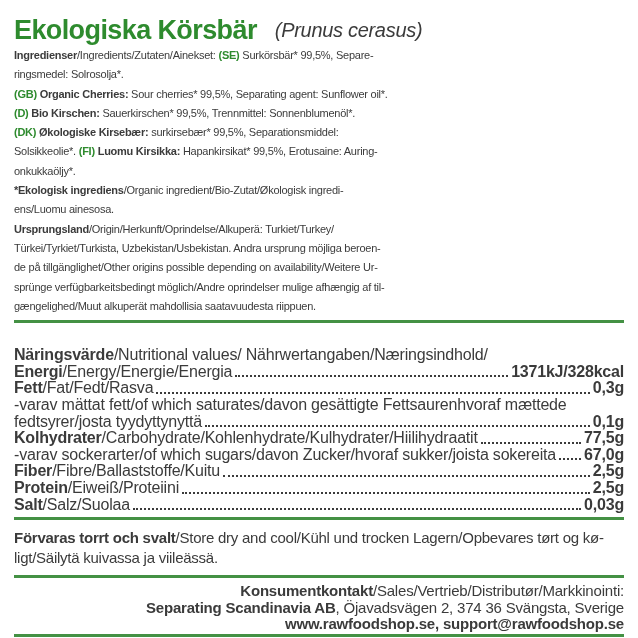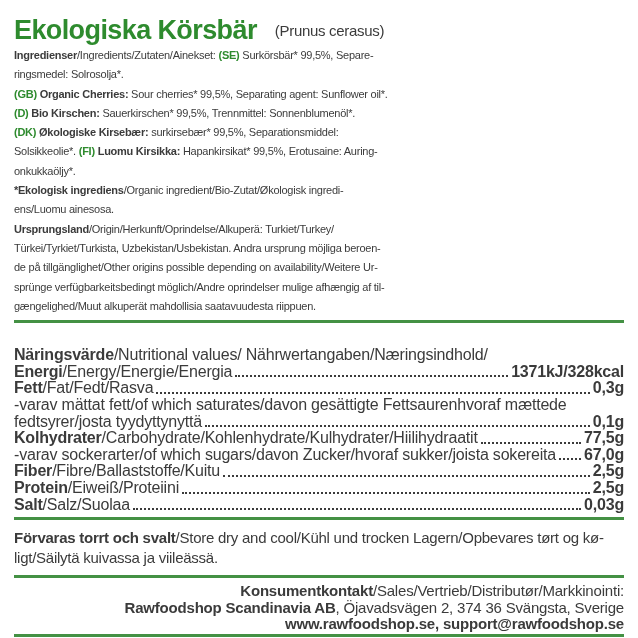--- a/index.html
+++ b/index.html
@@ -16,21 +16,21 @@
     font-family:"Liberation Sans","DejaVu Sans",sans-serif;
     -webkit-font-smoothing:antialiased;
   }
   .page{padding:16px 14px 0 14px;}
 
   
   .title-row{height:29px;display:flex;align-items:center;gap:18px;white-space:nowrap;}
   .product-title{
     font-size:27px;font-weight:700;color:var(--green);letter-spacing:-0.6px;
   }
-  .latin{font-size:15px;color:var(--text);letter-spacing:-0.3px;}
+  .latin{font-style:italic;font-size:20px;color:var(--text);letter-spacing:-0.3px;}
 
   
   .intro{margin-top:1px;font-size:11px;letter-spacing:-0.25px;}
   .intro .line{line-height:19.3px;white-space:nowrap;}
   .b{font-weight:700;}
   .g{font-weight:700;color:var(--green);}
   .n{font-weight:400;}
 
   .rule{height:3px;background:var(--rule);}
   .rule-1{margin-top:4px;}
@@ -133,19 +133,19 @@
 
   <div class="intro storage">
       <div class="line"><span class="b">Förvaras torrt och svalt</span><span class="n">/Store dry and cool/Kühl und trocken Lagern/Opbevares tørt og kø-</span></div>
       <div class="line"><span class="n">ligt/Säilytä kuivassa ja viileässä.</span></div>
     </div>
 
   <div class="rule rule-3"></div>
 
   <div class="contact">
       <div class="line"><span class="b">Konsumentkontakt</span><span class="n">/Sales/Vertrieb/Distributør/Markkinointi:</span></div>
-      <div class="line"><span class="b">Rawfoodshop Scandinavia AB</span><span class="n">, Öjavadsvägen 2, 374 36 Svängsta, Sverige</span></div>
+      <div class="line"><span class="b">Separating Scandinavia AB</span><span class="n">, Öjavadsvägen 2, 374 36 Svängsta, Sverige</span></div>
       <div class="line"><span class="b">www.rawfoodshop.se, support@rawfoodshop.se</span></div>
     </div>
 
   <div class="rule rule-4"></div>
 
 </div>
 
 </body></html>

